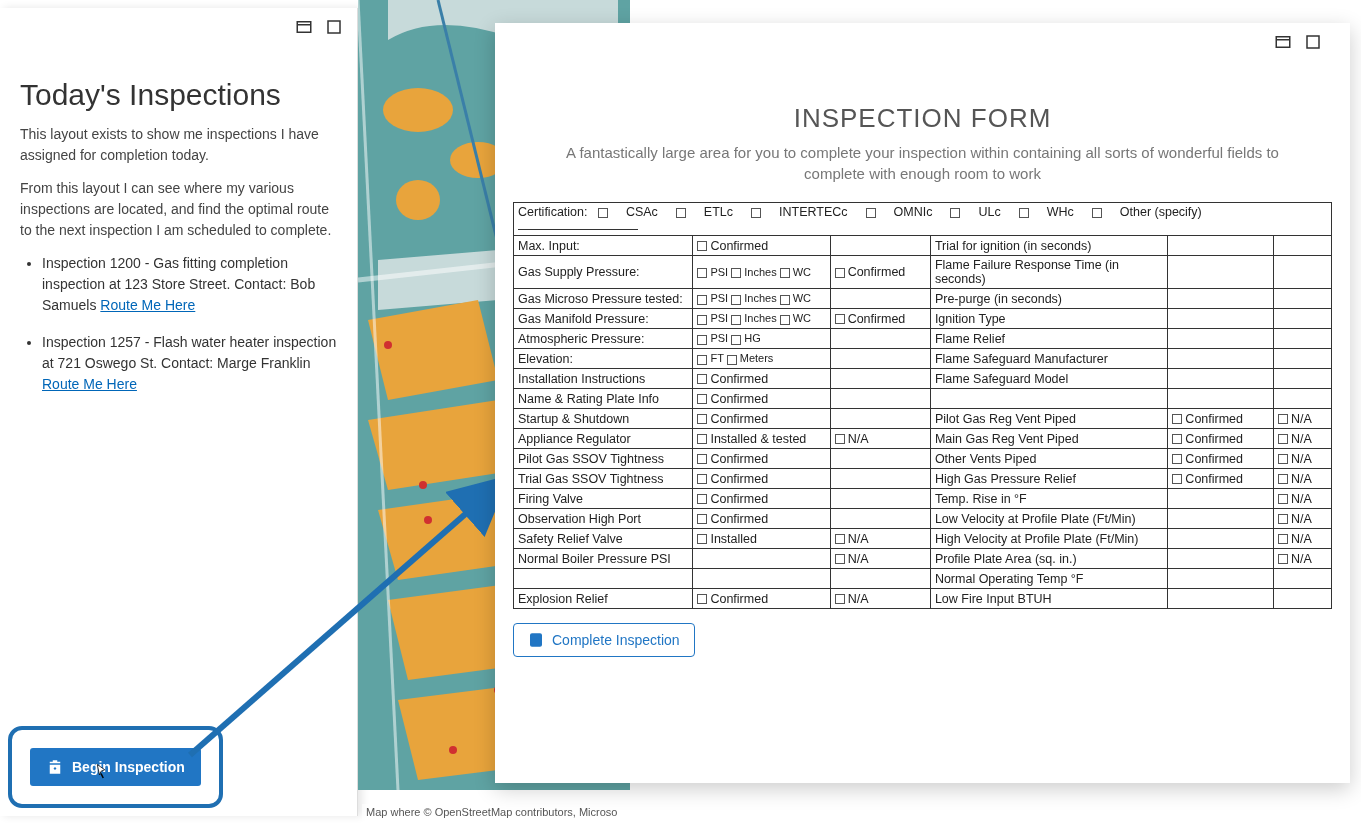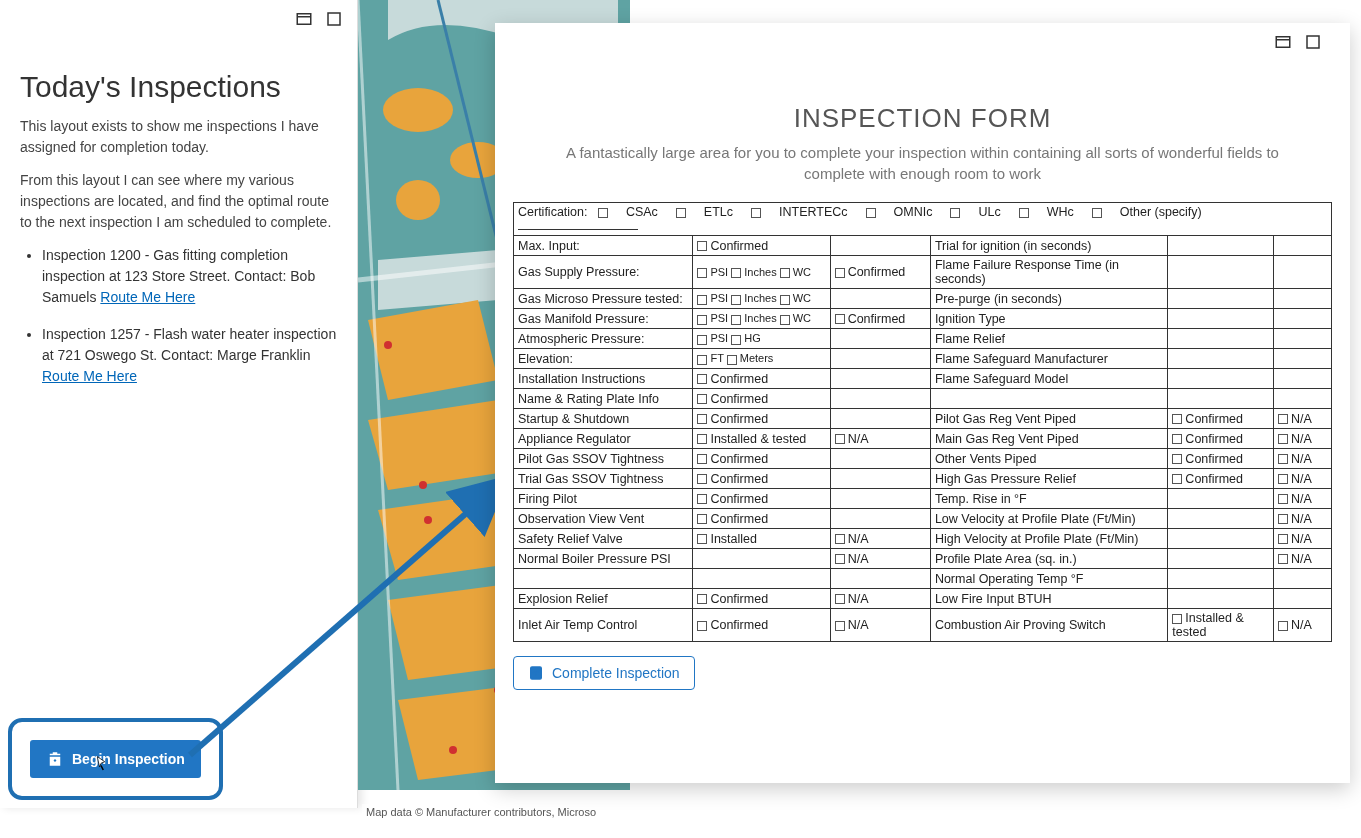--- a/index.html
+++ b/index.html
@@ -7,21 +7,21 @@
     margin: 0;
     font-family: "Segoe UI", Arial, sans-serif;
     background: #fff;
     width: 1361px;
     height: 838px;
     position: relative;
     overflow: hidden;
   }
   .left-panel {
     position: absolute;
-    left: 0; top: 0;
+    left: 0; top: 8px;
     width: 358px;
     height: 808px;
     background: #fff;
     border-right: 1px solid #ddd;
     box-shadow: 4px 0 8px rgba(0,0,0,0.1);
     padding: 20px;
   }
   .left-topicons {
     position: absolute;
     top: 10px; right: 14px;
@@ -235,21 +235,21 @@
     <path d="M0 0 L40 790" stroke="#fff" stroke-width="3" opacity="0.5"></path>
     <path d="M0 280 L272 250" stroke="#fff" stroke-width="5" opacity="0.5"></path>
     <path d="M80 0 L272 780" stroke="#3a7fa8" stroke-width="3"></path>
     <circle cx="30" cy="345" r="4" fill="#d03030"></circle>
     <circle cx="65" cy="485" r="4" fill="#d03030"></circle>
     <circle cx="70" cy="520" r="4" fill="#d03030"></circle>
     <circle cx="95" cy="750" r="4" fill="#d03030"></circle>
     <circle cx="140" cy="690" r="4" fill="#d03030"></circle>
   </svg>
 </div>
-<div class="map-attrib">Map data © Manufacturer contributors, Microso</div>
+<div class="map-attrib">Map where © OpenStreetMap contributors, Microso</div>
 
 <svg class="arrow" viewBox="0 0 340 300">
   <defs>
       <marker id="ah" markerWidth="12" markerHeight="12" refX="10" refY="5" orient="auto">
         <path d="M0 0 L10 5 L0 10 Z" fill="#1f6fb2"></path>
       </marker>
     </defs>
   <line x1="10" y1="290" x2="330" y2="10" stroke="#1f6fb2" stroke-width="6" marker-end="url(#ah)"></line>
 </svg>
 
@@ -371,29 +371,29 @@
         </tr>
         <tr>
           <td style="width:170px">Trial Gas SSOV Tightness</td>
           <td colspan="1" style="width:130px"><span class="cb"></span>Confirmed</td>
           <td style="width:60px"></td>
           <td style="width:225px">High Gas Pressure Relief</td>
           <td style="width:100px"><span class="cb"></span>Confirmed</td>
           <td style="width:55px"><span class="cb"></span>N/A</td>
         </tr>
         <tr>
-          <td style="width:170px">Firing Pilot</td>
+          <td style="width:170px">Firing Valve</td>
           <td colspan="1" style="width:130px"><span class="cb"></span>Confirmed</td>
           <td style="width:60px"></td>
           <td style="width:225px">Temp. Rise in °F</td>
           <td style="width:100px"></td>
           <td style="width:55px"><span class="cb"></span>N/A</td>
         </tr>
         <tr>
-          <td style="width:170px">Observation View Vent</td>
+          <td style="width:170px">Observation High Port</td>
           <td colspan="1" style="width:130px"><span class="cb"></span>Confirmed</td>
           <td style="width:60px"></td>
           <td style="width:225px">Low Velocity at Profile Plate (Ft/Min)</td>
           <td style="width:100px"></td>
           <td style="width:55px"><span class="cb"></span>N/A</td>
         </tr>
         <tr>
           <td style="width:170px">Safety Relief Valve</td>
           <td colspan="1" style="width:130px"><span class="cb"></span>Installed</td>
           <td style="width:60px"><span class="cb"></span>N/A</td>
@@ -417,28 +417,20 @@
           <td style="width:100px"></td>
           <td style="width:55px"></td>
         </tr>
         <tr>
           <td style="width:170px">Explosion Relief</td>
           <td colspan="1" style="width:130px"><span class="cb"></span>Confirmed</td>
           <td style="width:60px"><span class="cb"></span>N/A</td>
           <td style="width:225px">Low Fire Input  BTUH</td>
           <td style="width:100px"></td>
           <td style="width:55px"></td>
-        </tr>
-        <tr>
-          <td style="width:170px">Inlet Air Temp Control</td>
-          <td colspan="1" style="width:130px"><span class="cb"></span>Confirmed</td>
-          <td style="width:60px"><span class="cb"></span>N/A</td>
-          <td style="width:225px">Combustion Air Proving Switch</td>
-          <td style="width:100px"><span class="cb"></span>Installed &amp; tested</td>
-          <td style="width:55px"><span class="cb"></span>N/A</td>
         </tr>
       </tbody>
   </table>
 
   <button class="btn-outline">
     <svg viewBox="0 0 24 24" fill="none" stroke-width="2">
         <rect x="4" y="3" width="16" height="18" rx="2"></rect>
         <path d="M8 11l3 3 5-6"></path>
       </svg>
     <span>Complete Inspection</span>

